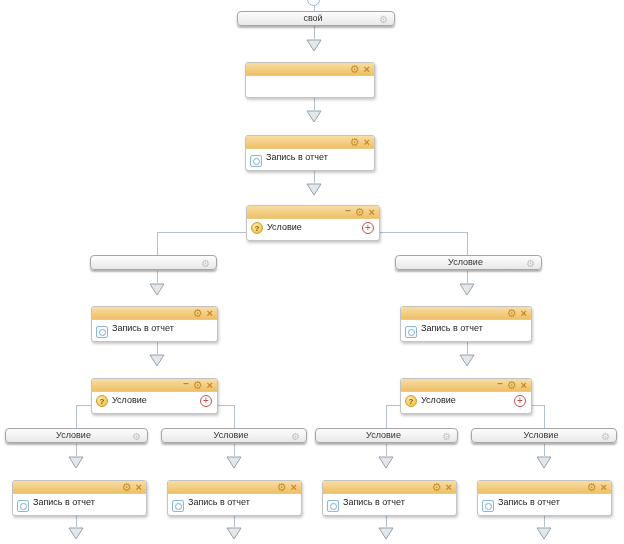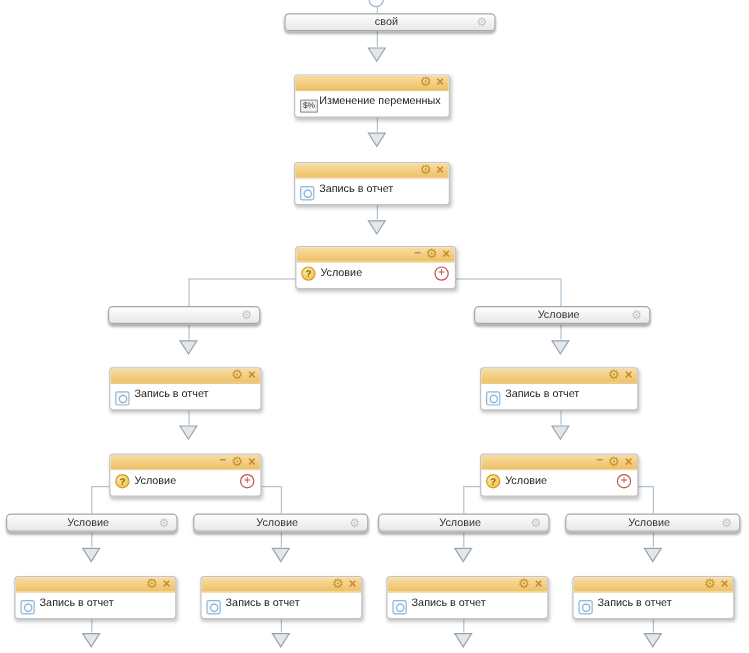--- a/index.html
+++ b/index.html
@@ -124,21 +124,21 @@
   <svg class="arrow" style="left:225px;top:527px" width="18" height="14">
       <polygon points="2,1 16,1 9,12"></polygon>
     </svg>
   <svg class="arrow" style="left:377px;top:527px" width="18" height="14">
       <polygon points="2,1 16,1 9,12"></polygon>
     </svg>
   <svg class="arrow" style="left:535px;top:527px" width="18" height="14">
       <polygon points="2,1 16,1 9,12"></polygon>
     </svg>
 
-  <div class="pill" style="left:237px;top:11px;width:176px">
+  <div class="pill" style="left:237px;top:11px;width:158px">
     <span class="plabel">свой</span>
     <span class="pgear">⚙</span>
   </div>
   <div class="pill" style="left:90px;top:255px;width:127px">
     <span class="pgear">⚙</span>
   </div>
   <div class="pill" style="left:395px;top:255px;width:147px">
     <span class="plabel">Условие</span>
     <span class="pgear">⚙</span>
   </div>
@@ -158,24 +158,20 @@
     <span class="plabel">Условие</span>
     <span class="pgear">⚙</span>
   </div>
 
   <div class="node" style="left:245px;top:62px;width:130px">
     <div class="node-hdr">
       <div class="hdr-icons">
         <span class="hicon gear">⚙</span>
         <span class="hicon close">×</span>
       </div>
-    </div>
-    <div class="node-body">
-      <span class="vicon">$%</span>
-      <span class="node-label">Изменение переменных</span>
     </div>
   </div>
 
   <div class="node" style="left:245px;top:135px;width:130px">
     <div class="node-hdr">
       <div class="hdr-icons">
         <span class="hicon gear">⚙</span>
         <span class="hicon close">×</span>
       </div>
     </div>

